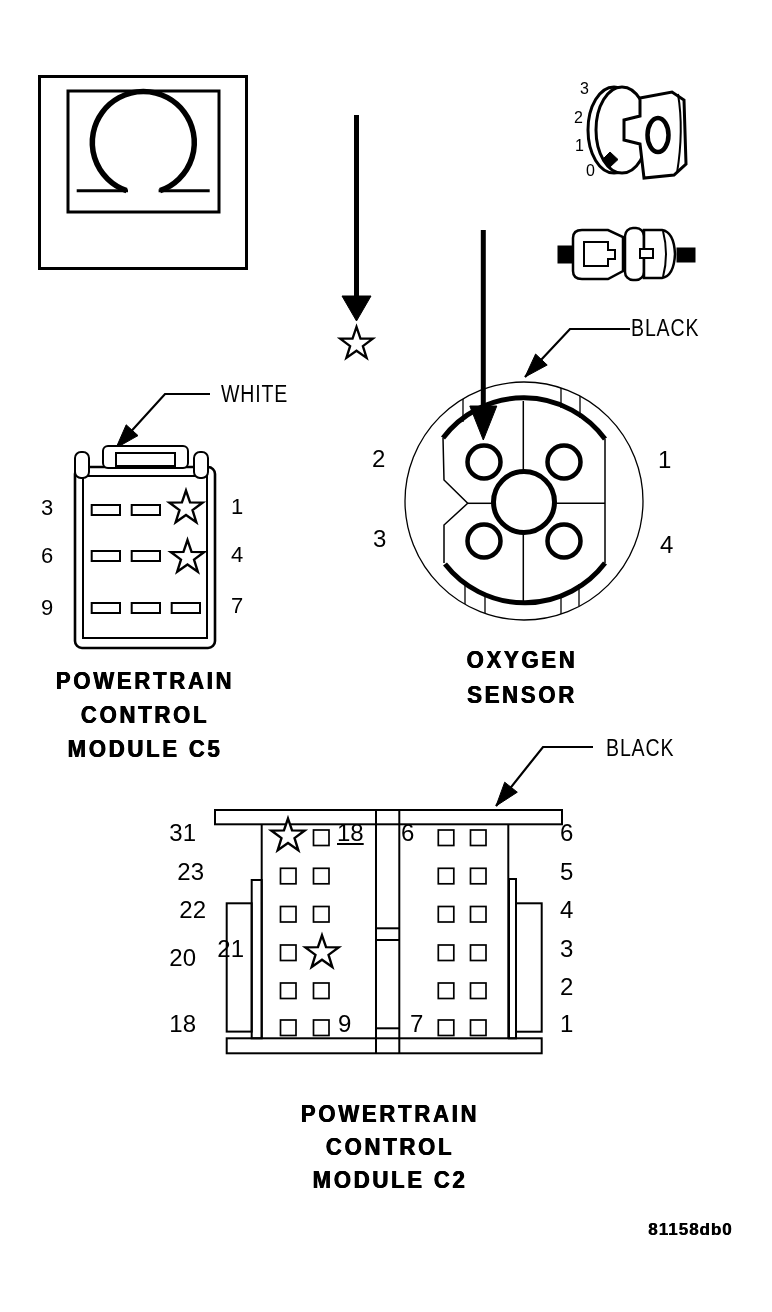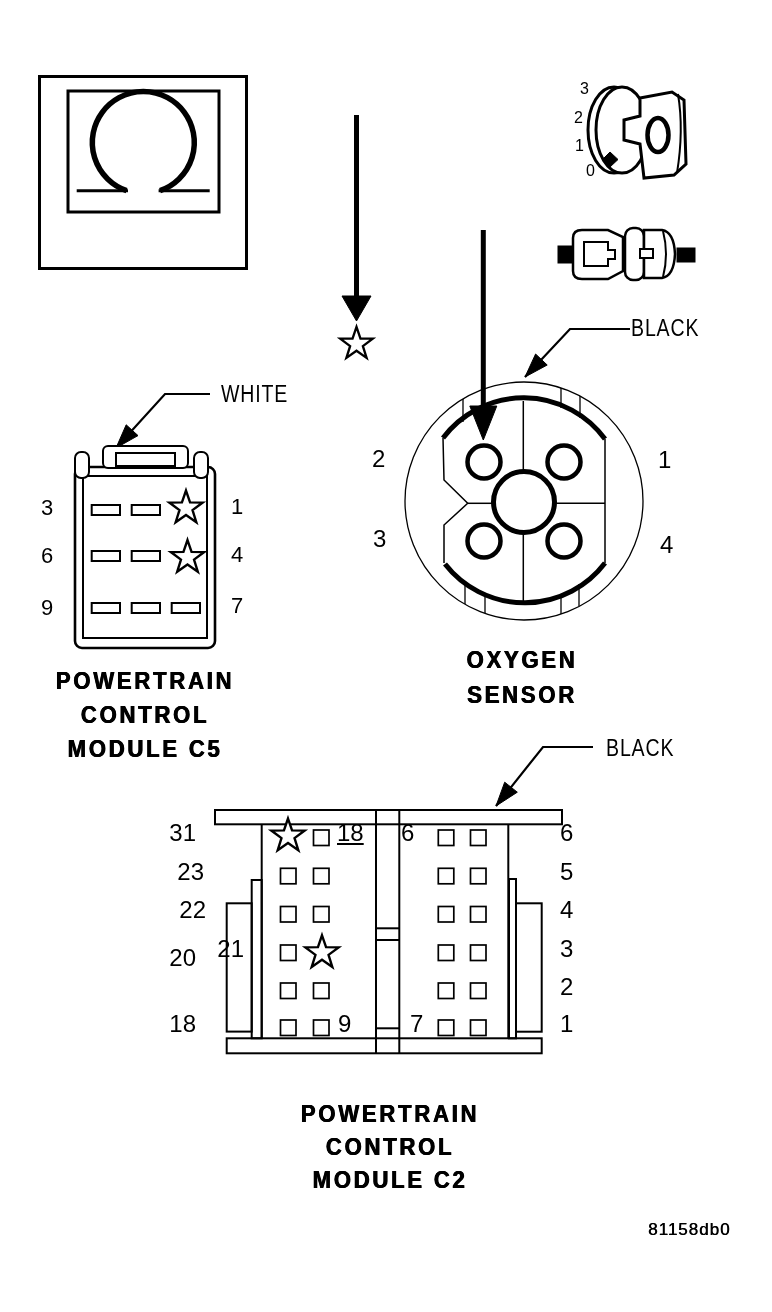--- a/index.html
+++ b/index.html
@@ -10,21 +10,21 @@
   .t{position:absolute;color:#000;white-space:nowrap;line-height:1;}
   .num24{font-size:24px;}
   .num22{font-size:22px;}
   .num16{font-size:16px;}
   .rlab{width:30px;text-align:right;}
   .wire{font-size:23px;letter-spacing:1px;transform:scaleX(0.85);transform-origin:left top;}
   .title{position:absolute;text-align:center;font-size:24px;font-weight:bold;letter-spacing:3px;
          transform:scaleX(0.92);transform-origin:center top;
          text-shadow:0.6px 0 0 #000,-0.3px 0 0 #000;}
   .lh34{line-height:34px;} .lh35{line-height:35px;} .lh33{line-height:33px;}
-  .code{font-size:17px;font-weight:normal;letter-spacing:1px;text-shadow:0.5px 0 0 #000;}
+  .code{font-size:17px;font-weight:bold;letter-spacing:1px;text-shadow:0.5px 0 0 #000;}
 </style>
 </head>
 <body>
 
 <div id="page">
 
   <svg class="abs" width="0" height="0">
     <defs>
       <polygon id="star-shape" points="0,-19 4.4,-6.1 18.1,-5.9 7.1,2.3 11.2,15.4 0,7.5 -11.2,15.4 -7.1,2.3 -18.1,-5.9 -4.4,-6.1" fill="#ffffff" stroke="#000000" stroke-width="2.6"></polygon>
     </defs>

